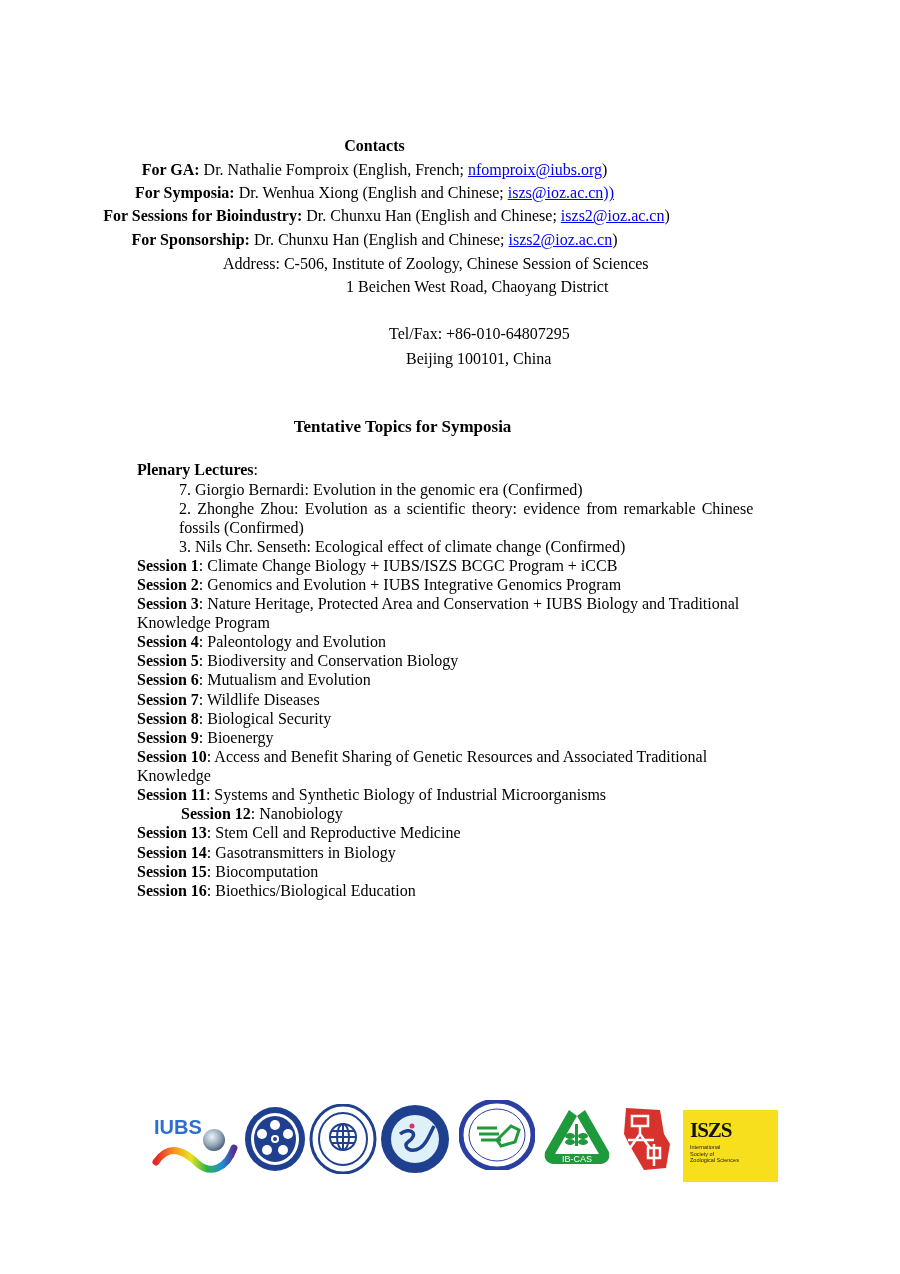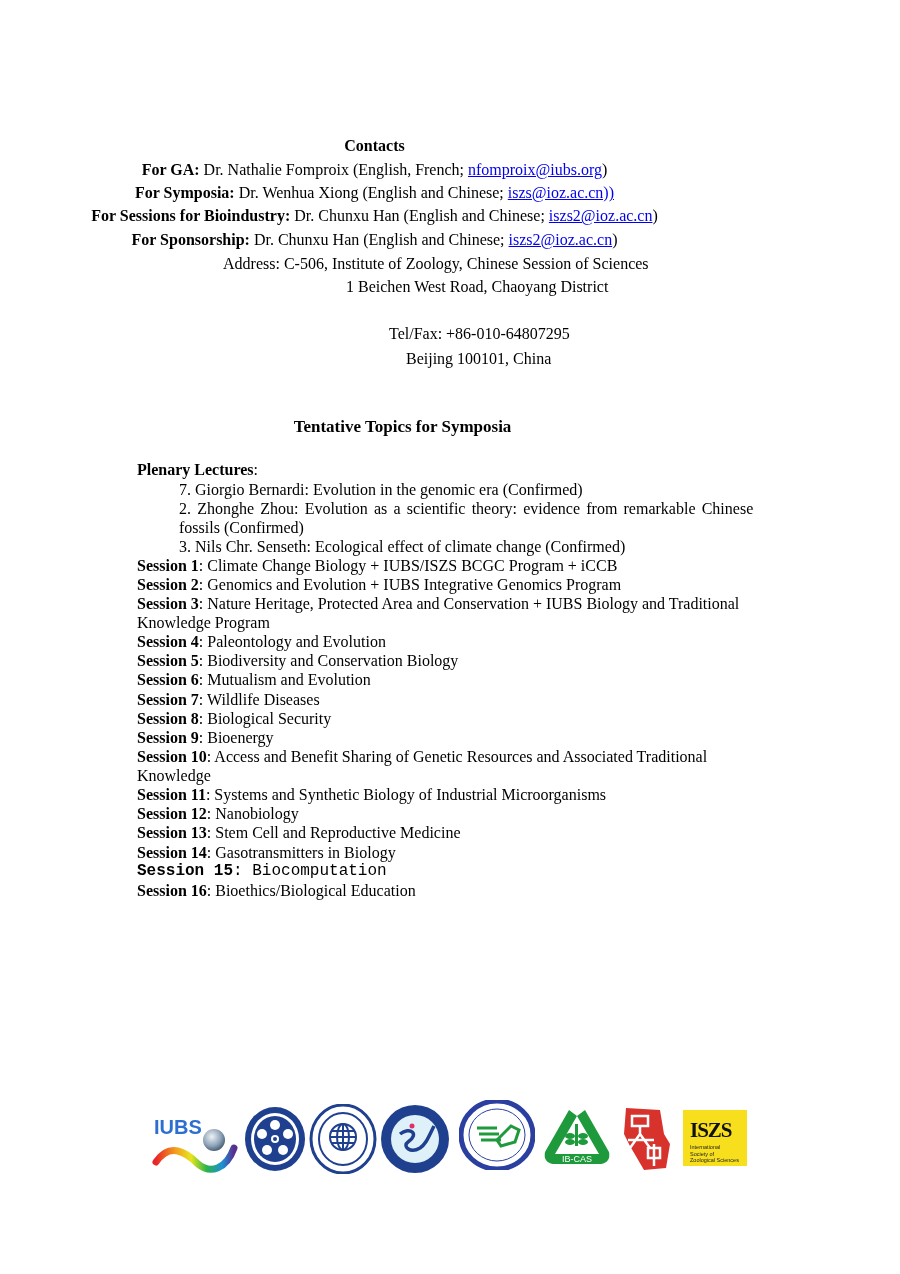--- a/index.html
+++ b/index.html
@@ -21,21 +21,21 @@
 <body>
 
 <div class="center line h-title" style="top:136px;">Contacts</div>
 
 <div class="center line" style="top:160px;">
   <b>For GA:</b><span> Dr. Nathalie Fomproix (English, French; </span><a class="mail">nfomproix@iubs.org</a><span>)</span>
 </div>
 <div class="center line" style="top:183px;">
   <b>For Symposia:</b><span> Dr. Wenhua Xiong (English and Chinese; </span><a class="mail">iszs@ioz.ac.cn))</a><span></span>
 </div>
-<div class="center line" style="top:206px;">
+<div class="center line" style="top:206px;margin-left:12px;">
   <b>For Sessions for Bioindustry:</b><span> Dr. Chunxu Han (English and Chinese; </span><a class="mail">iszs2@ioz.ac.cn</a><span>)</span>
 </div>
 <div class="center line" style="top:230px;">
   <b>For Sponsorship:</b><span> Dr. Chunxu Han (English and Chinese; </span><a class="mail">iszs2@ioz.ac.cn</a><span>)</span>
 </div>
 
 <div class="line" style="top:254px; left:223px;">Address: C-506, Institute of Zoology, Chinese Session of Sciences</div>
 <div class="line" style="top:277px; left:346px;">1 Beichen West Road, Chaoyang District</div>
 <div class="line" style="top:301px; left:406px;margin-top:48px;">Beijing 100101, China</div>
 <div class="line" style="top:324px; left:389px;">Tel/Fax: +86-010-64807295</div>
@@ -55,24 +55,24 @@
   <div class="line left" style="top:613px;">Knowledge Program</div>
   <div class="line left" style="top:632px;"><b>Session 4</b><span>: Paleontology and Evolution</span></div>
   <div class="line left" style="top:651px;"><b>Session 5</b><span>: Biodiversity and Conservation Biology</span></div>
   <div class="line left" style="top:670px;"><b>Session 6</b><span>: Mutualism and Evolution</span></div>
   <div class="line left" style="top:690px;"><b>Session 7</b><span>: Wildlife Diseases</span></div>
   <div class="line left" style="top:709px;"><b>Session 8</b><span>: Biological Security</span></div>
   <div class="line left" style="top:728px;"><b>Session 9</b><span>: Bioenergy</span></div>
   <div class="line left" style="top:747px;"><b>Session 10</b><span>: Access and Benefit Sharing of Genetic Resources and Associated Traditional</span></div>
   <div class="line left" style="top:766px;">Knowledge</div>
   <div class="line left" style="top:785px;"><b>Session 11</b><span>: Systems and Synthetic Biology of Industrial Microorganisms</span></div>
-  <div class="line left" style="top:804px;"><b>Session 12</b><span>: Nanobiology</span></div>
+  <div class="line left" style="top:804px;margin-left:44px;"><b>Session 12</b><span>: Nanobiology</span></div>
   <div class="line left" style="top:823px;"><b>Session 13</b><span>: Stem Cell and Reproductive Medicine</span></div>
   <div class="line left" style="top:843px;"><b>Session 14</b><span>: Gasotransmitters in Biology</span></div>
-  <div class="line left" style="top:862px;font-family:Liberation Mono, monospace;"><b>Session 15</b><span>: Biocomputation</span></div>
+  <div class="line left" style="top:862px;"><b>Session 15</b><span>: Biocomputation</span></div>
   <div class="line left" style="top:881px;"><b>Session 16</b><span>: Bioethics/Biological Education</span></div>
 </div>
 
 <div>
 
   <svg class="logo" style="left:152px; top:1112px;" width="88" height="62">
     <defs>
       <linearGradient id="rb" x1="0" x2="1" y1="0" y2="0">
         <stop offset="0" stop-color="#e8262a"></stop>
           <stop offset="0.25" stop-color="#f39c1e"></stop>
@@ -151,21 +151,21 @@
   <svg class="logo" style="left:620px; top:1104px;" width="52" height="68">
     <path d="M6 4 L40 6 L44 30 L50 40 L46 64 L24 66 L10 42 L4 30 Z" fill="#d8322c"></path>
     <g stroke="#ffffff" stroke-width="2.5" fill="none">
       <rect x="12" y="12" width="16" height="10"></rect>
       <path d="M8 36 L34 36 M20 22 L20 30 M20 30 L10 44 M20 30 L30 44"></path>
       <rect x="28" y="44" width="12" height="10"></rect>
       <line x1="34" y1="40" x2="34" y2="62"></line>
     </g>
   </svg>
 
-  <div class="logo" style="left:683px; top:1110px; width:64px; height:56px; background:#f7df1e;">
+  <div class="logo" style="left:683px; top:1110px; width:64px; height:72px; background:#f7df1e;padding-left:31px;">
     <div style="position:absolute; left:7px; top:10px; font-family:'Liberation Serif', serif; font-weight:bold; font-size:21px; line-height:21px; letter-spacing:-1px; color:#111;">ISZS</div>
     <div style="position:absolute; left:7px; top:34px; font-family:'Liberation Sans', sans-serif; font-size:5.5px; line-height:6.5px; color:#222;">
       <div>International</div>
       <div>Society of</div>
       <div>Zoological Sciences</div>
     </div>
   </div>
 </div>
 
 </body></html>

